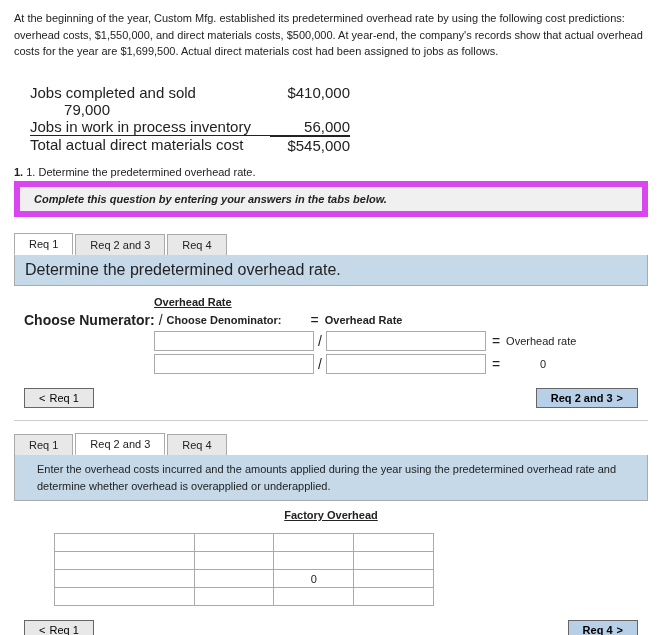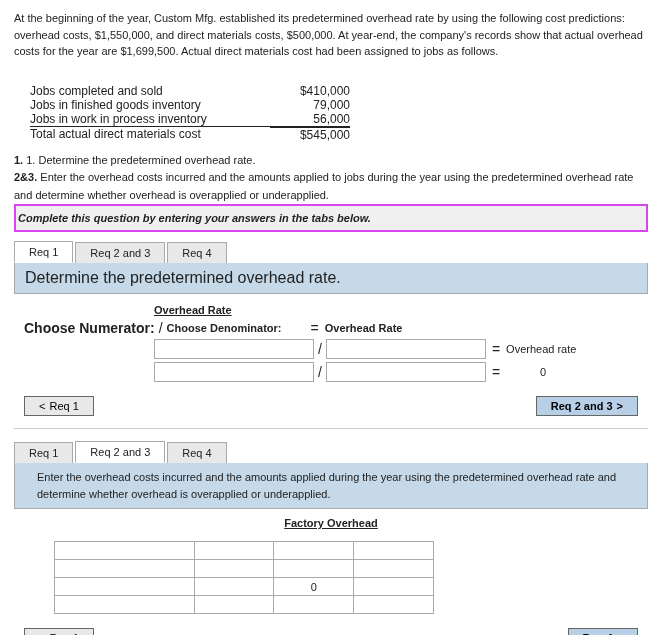--- a/index.html
+++ b/index.html
@@ -14,46 +14,46 @@
     .page-wrapper {
       padding: 10px 14px;
     }
     .intro-text {
       font-size: 11px;
       line-height: 1.5;
       margin-bottom: 10px;
     }
     .cost-table {
       margin: 24px 0 10px 16px;
-      font-size: 12px;
+      font-size: 15px;
     }
     .cost-table-row {
       display: flex;
       justify-content: space-between;
       width: 320px;
     }
     .cost-table-row .label { flex: 1; }
     .cost-table-row .value { text-align: right; min-width: 80px; }
     .cost-table-row.total {
       border-top: 1px solid #222;
     }
     .cost-table-row.total .value {
       border-top: 1px solid #222;
     }
     .instructions {
       font-size: 11px;
       line-height: 1.6;
     }
     .instructions b { font-weight: bold; }
     .complete-box {
-      border: 2px solid #d946ef;
+      border: 6px solid #d946ef;
       background: #f0f0f0;
-      padding: 6px 2px;
-      font-size: 11px;
-      margin-bottom: 9px;
+      padding: 6px 14px;
+      font-size: 11px;
+      margin-bottom: 16px;
     }
     .complete-box b { font-weight: bold; font-style: italic; }
     .tabs-row {
       display: flex;
       align-items: flex-end;
       margin-bottom: 0;
       border-bottom: none;
     }
     .tab {
       padding: 4px 14px;
@@ -160,36 +160,34 @@
 <div class="page-wrapper">
 
   <p class="intro-text">At the beginning of the year, Custom Mfg. established its predetermined overhead rate by using the following cost predictions: overhead costs, $1,550,000, and direct materials costs, $500,000. At year-end, the company's records show that actual overhead costs for the year are $1,699,500. Actual direct materials cost had been assigned to jobs as follows.</p>
 
   <div class="cost-table">
     <div class="cost-table-row">
       <span class="label">Jobs completed and sold</span>
       <span class="value">$410,000</span>
     </div>
     <div class="cost-table-row">
-      <span class="label">Jobs in finished goods inventory</span>
       <span class="value">79,000</span>
     </div>
     <div class="cost-table-row">
       <span class="label">Jobs in work in process inventory</span>
       <span class="value">56,000</span>
     </div>
     <div class="cost-table-row total">
       <span class="label">Total actual direct materials cost</span>
       <span class="value">$545,000</span>
     </div>
   </div>
 
   <div class="instructions">
     <p><b>1.</b> <span>1. Determine the predetermined overhead rate.</span></p>
-    <p><b>2&amp;3.</b> Enter the overhead costs incurred and the amounts applied to jobs during the year using the predetermined overhead rate and determine whether overhead is overapplied or underapplied.</p>
   </div>
 
   <div class="complete-box">
     <b>Complete this question by entering your answers in the tabs below.</b>
   </div>
 
   <div class="tabs-row">
     <div class="tab active">Req 1</div>
     <div class="tab">Req 2 and 3</div>
     <div class="tab">Req 4</div>

